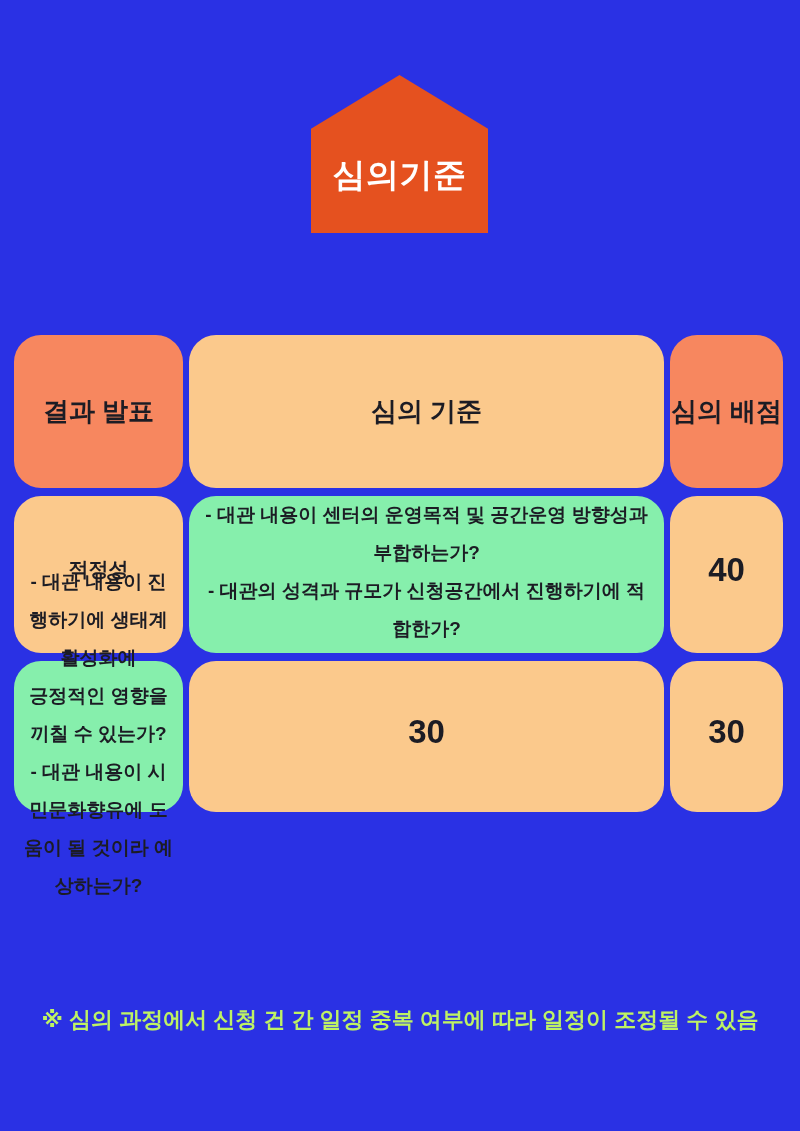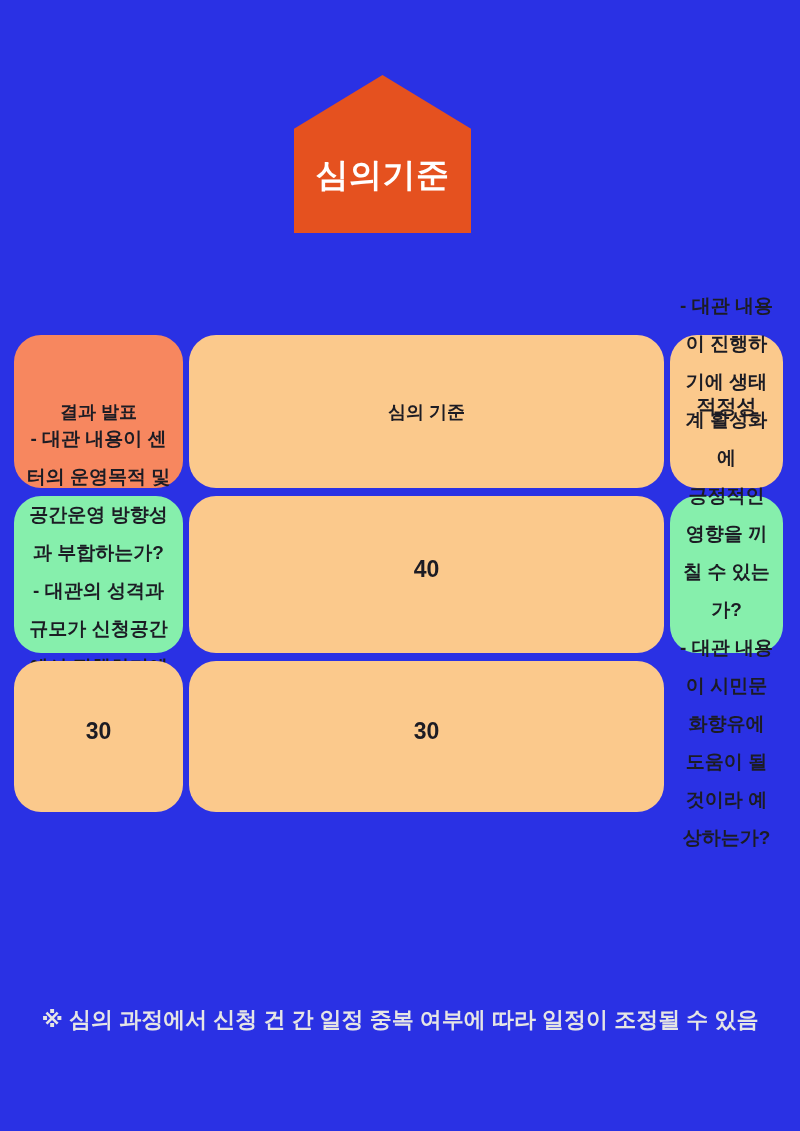--- a/index.html
+++ b/index.html
@@ -9,21 +9,21 @@
     width: 800px;
     height: 1131px;
     background: #2A31E4;
     font-family: "Liberation Sans", "DejaVu Sans", sans-serif;
     overflow: hidden;
   }
 
   
   .house-badge {
     position: absolute;
-    left: 294px;
+    left: 311px;
     top: 75px;
     width: 177px;
     height: 158px;
     background: #E5511F;
     clip-path: polygon(50% 0%, 100% 34%, 100% 100%, 0% 100%, 0% 34%);
     display: flex;
     align-items: center;
     justify-content: center;
     padding-top: 42px;
   }
@@ -51,67 +51,68 @@
     align-items: center;
     justify-content: center;
     text-align: center;
     color: #1C1C24;
   }
   .cell.salmon { background: #F7875F; }
   .cell.peach  { background: #FBC98C; }
   .cell.white  { background: #86efac; }
 
   .header-cell {
-    font-size: 18px;
+    font-size: 26px;
     font-weight: bold;
     white-space: nowrap;
   }
   .category-cell {
     font-size: 20px;
     font-weight: bold;
     padding-bottom: 10px;
     white-space: nowrap;
   }
   .criteria-cell {
     font-size: 19px;
     font-weight: bold;
     line-height: 38px;
     white-space: pre-line;
     padding: 0 10px 6px 10px;
   }
   .score-cell {
-    font-size: 23px;
+    font-size: 33px;
     font-weight: bold;
     padding-bottom: 10px;
   }
 
   
   .footer-note {
     position: absolute;
     left: 0;
     top: 1005px;
     width: 800px;
     text-align: center;
-    color: #e5e5e5;
+    color: #bef264;
     font-size: 22px;
     font-weight: bold;
     white-space: nowrap;
   }
 </style>
 </head>
 <body>
 
 <div class="house-badge">
   <span class="badge-title">심의기준</span>
 </div>
 
 <div class="review-table">
 
   <div class="cell salmon header-cell">결과 발표</div>
   <div class="cell peach header-cell">심의 기준</div>
+  <div class="cell salmon header-cell">심의 배점</div>
 
   <div class="cell peach category-cell">적정성</div>
   <div class="cell white criteria-cell">- 대관 내용이 센터의 운영목적 및 공간운영 방향성과 부합하는가?
 - 대관의 성격과 규모가 신청공간에서 진행하기에 적합한가?</div>
   <div class="cell peach score-cell">40</div>
 
   <div class="cell white criteria-cell">- 대관 내용이 진행하기에 생태계 활성화에
 긍정적인 영향을 끼칠 수 있는가?
 - 대관 내용이 시민문화향유에 도움이 될 것이라 예상하는가?</div>
   <div class="cell peach score-cell">30</div>

